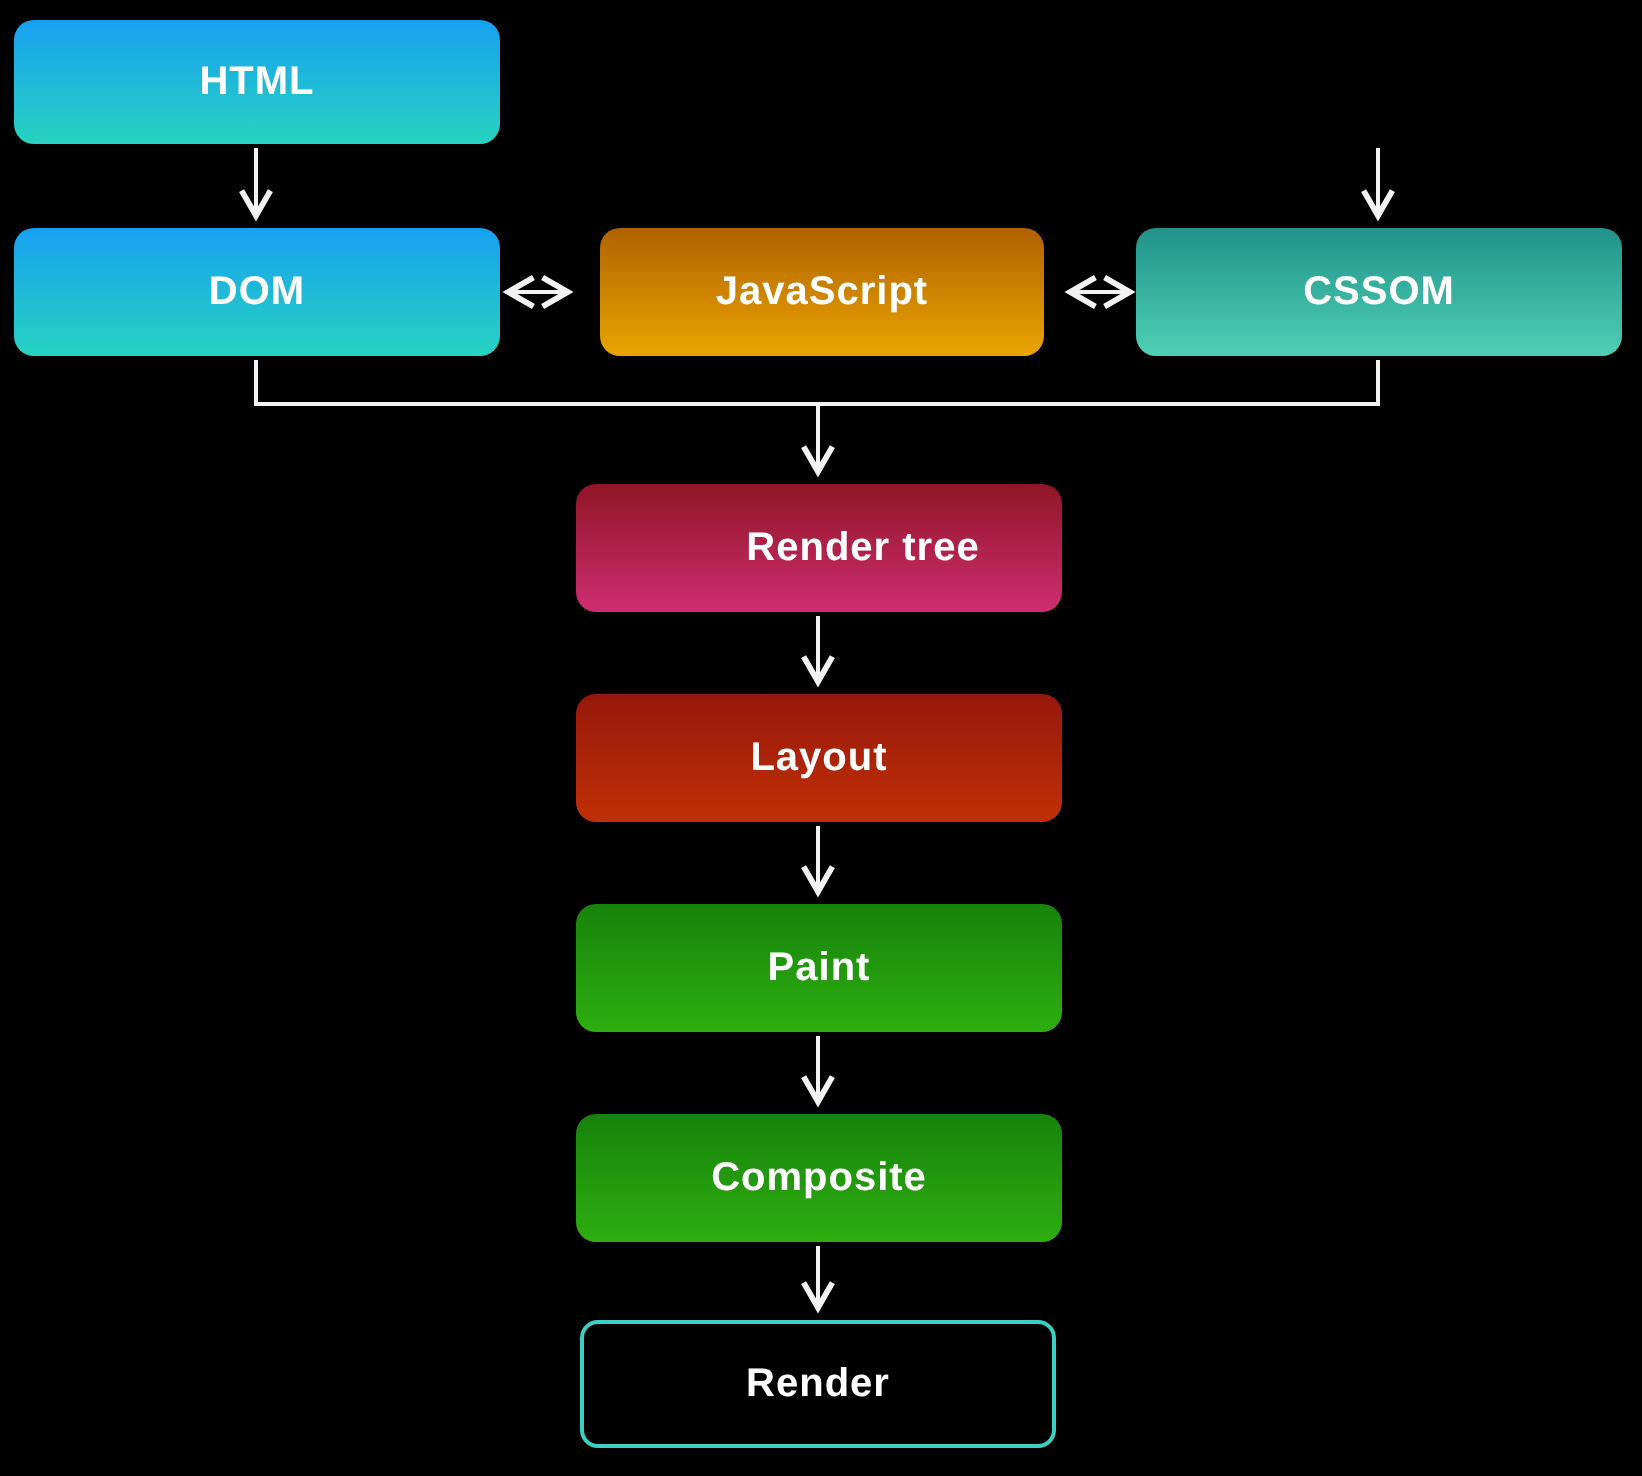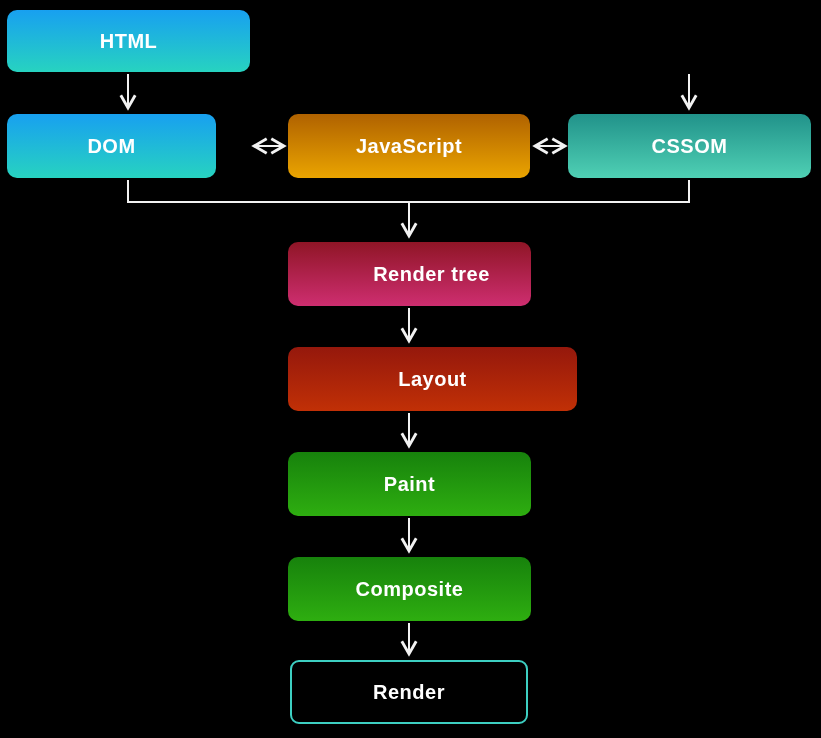--- a/index.html
+++ b/index.html
@@ -66,25 +66,25 @@
   }
   .display-node {
     background: var(--background, #000000);
     border: 2px solid var(--display-border, #3dcfc2);
     border-radius: 9px;
   }
 
   
   .pos-html       { left: 7px;   top: 10px;  width: 243px; height: 62px; }
   .pos-css        { left: 568px; top: 10px;  width: 243px; height: 62px; }
-  .pos-dom        { left: 7px;   top: 114px; width: 209px; height: 64px; }
-  .pos-javascript { left: 288px; top: 114px; width: 242px; height: 64px; }
+  .pos-dom        { left: 7px;   top: 114px; width: 243px; height: 64px; }
+  .pos-javascript { left: 300px; top: 114px; width: 222px; height: 64px; }
   .pos-cssom      { left: 568px; top: 114px; width: 243px; height: 64px; }
   .pos-render     { left: 288px; top: 242px; width: 243px; height: 64px; }
-  .pos-layout     { left: 288px; top: 347px; width: 289px; height: 64px; }
+  .pos-layout     { left: 288px; top: 347px; width: 243px; height: 64px; }
   .pos-paint      { left: 288px; top: 452px; width: 243px; height: 64px; }
   .pos-composite  { left: 288px; top: 557px; width: 243px; height: 64px; }
   .pos-display    { left: 290px; top: 660px; width: 238px; height: 64px; }
 </style>
 </head>
 <body>
 
 <div class="canvas">
 
   <svg class="arrows" viewBox="0 0 821 738" aria-hidden="true">

